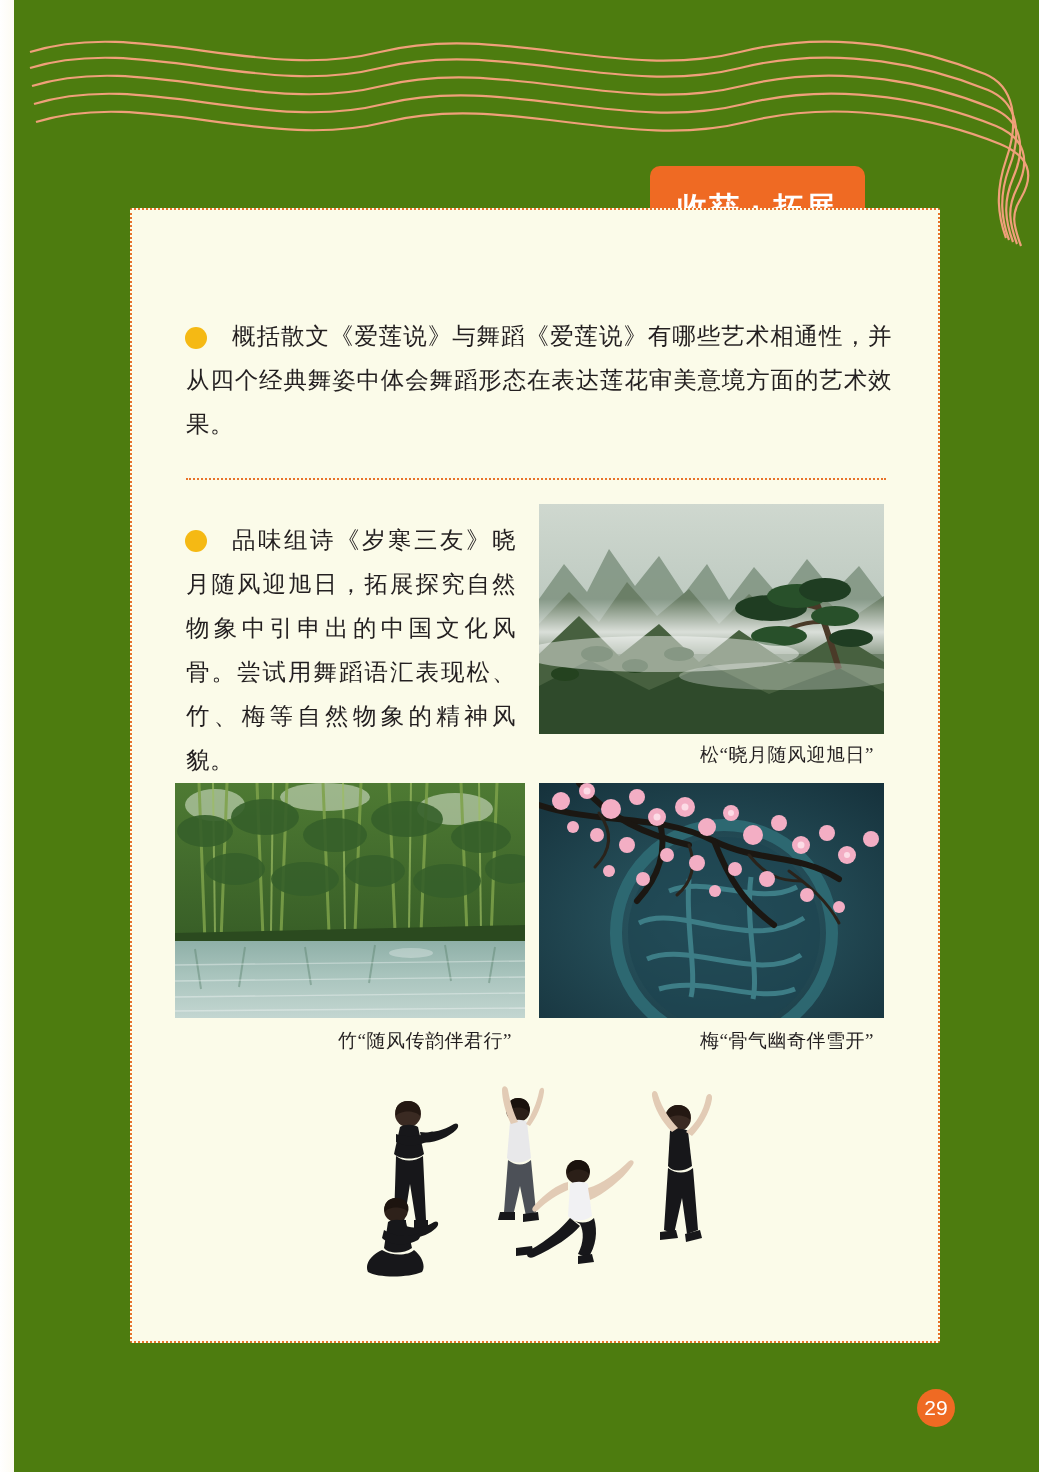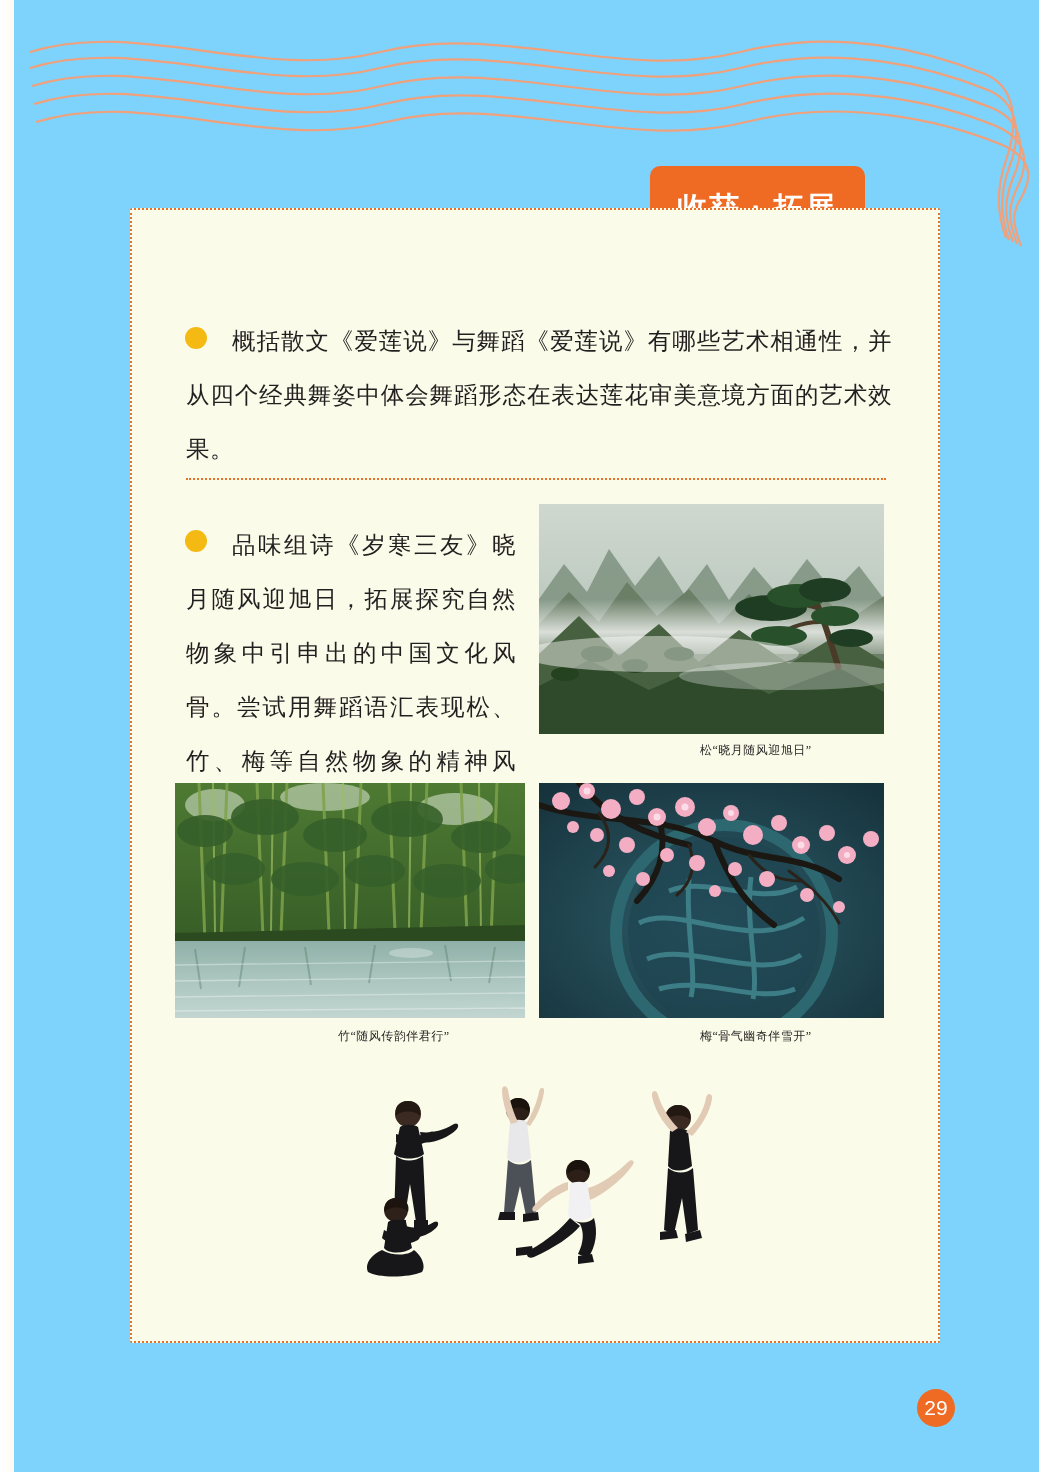--- a/index.html
+++ b/index.html
@@ -12,21 +12,21 @@
     background: #ffffff;
     font-family: "Liberation Serif", serif;
     position: relative;
     overflow: hidden;
   }
 
   
   #page {
     position: absolute;
     inset: 0;
-    background: #7dd3fc;
+    background: #4d7c0f;
   }
 
   
   .edge-strip {
     position: absolute;
     left: 0;
     top: 0;
     width: 14px;
     height: 1472px;
     background: linear-gradient(to right, #ffffff 0%, #fdfbf2 100%);
@@ -90,21 +90,21 @@
     width: 22px;
     height: 22px;
     border-radius: 50%;
     background: #f5b914;
     box-shadow: 0 0 0 2px #fbfbe9;
   }
 
   .para {
     position: absolute;
     font-size: 23.5px;
-    line-height: 54px;
+    line-height: 44px;
     color: #231f20;
     letter-spacing: 0.5px;
     text-align: justify;
     font-family: "Liberation Serif", serif;
   }
 
   #para1 {
     left: 186px;
     top: 314px;
     width: 706px;
@@ -129,21 +129,21 @@
   }
   #bullet2 { left: 185px; top: 530px; }
 
   
   .photo {
     position: absolute;
     overflow: hidden;
   }
   .caption {
     position: absolute;
-    font-size: 12px;
+    font-size: 19px;
     color: #231f20;
     font-family: "Liberation Serif", serif;
     letter-spacing: 0.5px;
     white-space: nowrap;
   }
 
   
   #photo-pine {
     left: 539px;
     top: 504px;

